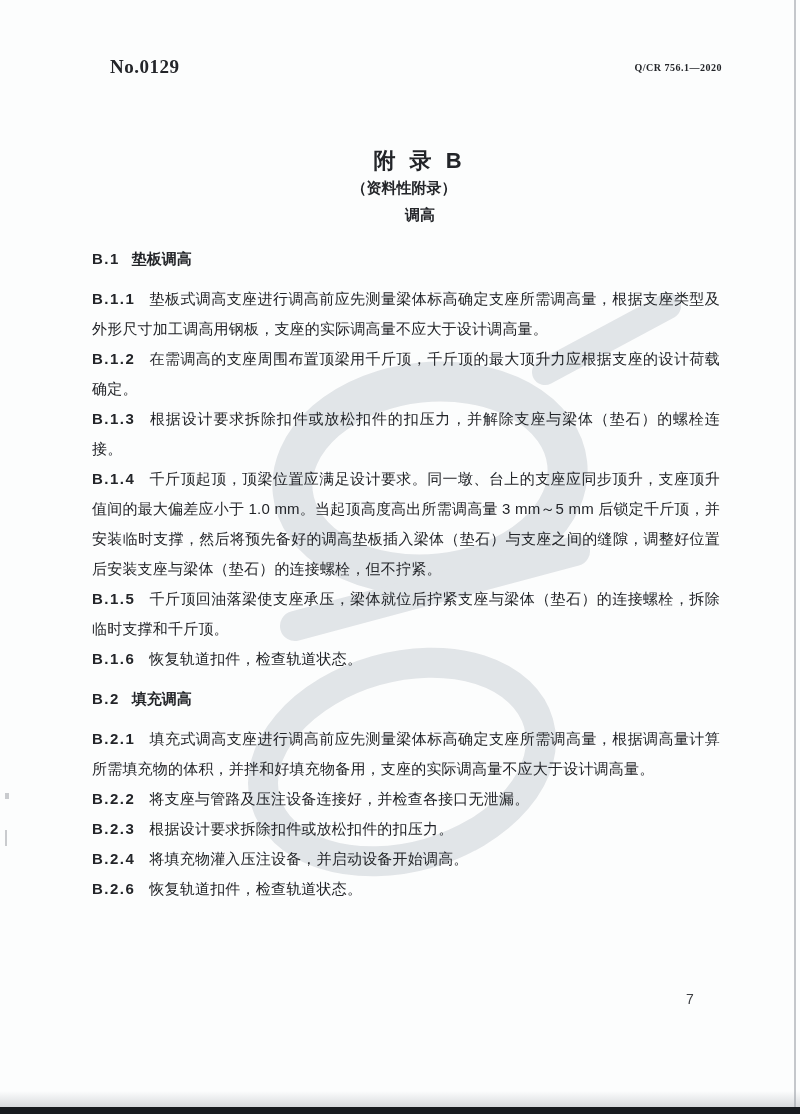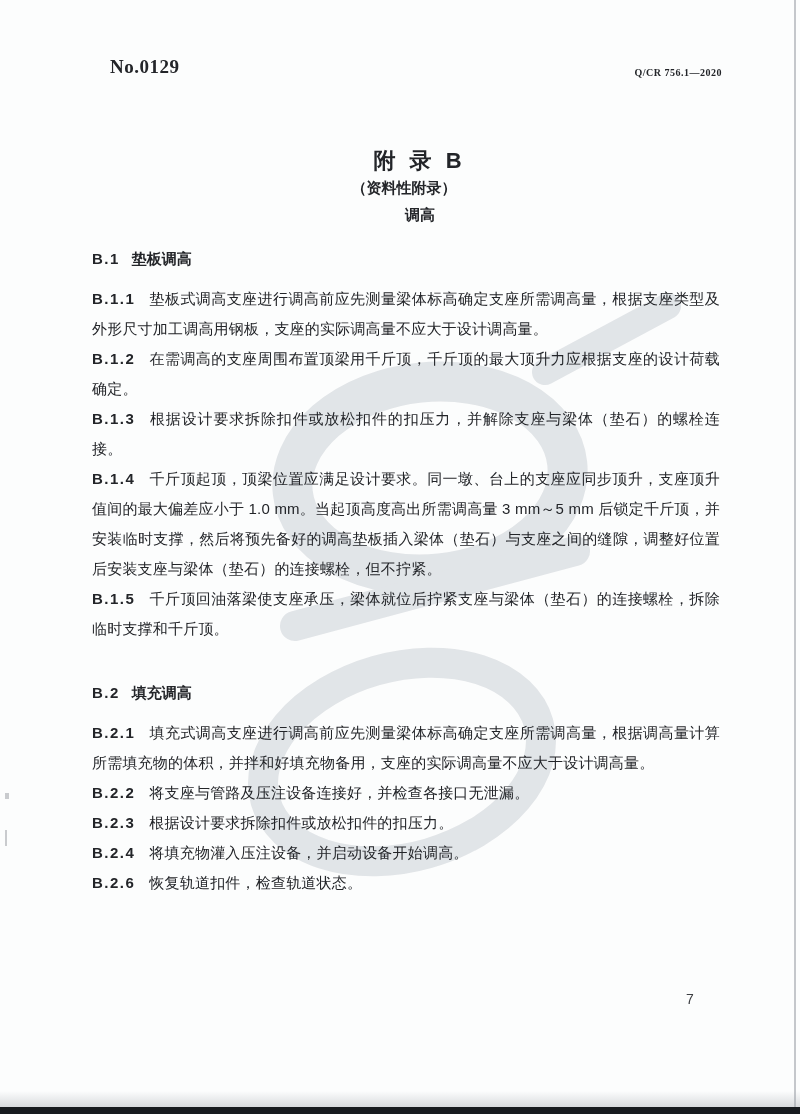--- a/index.html
+++ b/index.html
@@ -29,21 +29,21 @@
     z-index: 3;
   }
   .left-mark-a, .left-mark-b {
     position: absolute; left: 5px; width: 4px; background: rgba(150,154,160,0.5); z-index: 3;
   }
   .left-mark-a { top: 793px; height: 6px; }
   .left-mark-b { top: 830px; height: 16px; width: 2px; }
   
   .header {
     position: absolute; top: 56px; left: 110px; right: 78px;
-    display: flex; justify-content: space-between; align-items: flex-end;
+    display: flex; justify-content: space-between; align-items: center;
     z-index: 2;
   }
   .header-left  { font-size: 19px; font-weight: 700; letter-spacing: 0.5px;
                   font-family: "Liberation Serif", "DejaVu Serif", serif; }
   .header-right { font-size: 10px; font-weight: 700; letter-spacing: 0.5px;
                   font-family: "Liberation Serif", "DejaVu Serif", serif; }
   
   .title-block {
     position: absolute; top: 147px; left: 0; right: 0;
     text-align: center; font-weight: 700; z-index: 2;
@@ -51,21 +51,21 @@
   .title-line1 { font-size: 22px; letter-spacing: 4px; line-height: 27px; padding-left: 39px; }
   .title-line2 { font-size: 15px; line-height: 27px; padding-left: 8px; }
   .title-line3 { font-size: 15px; line-height: 27px; margin-left: 40px; }
   
   .content {
     position: absolute; top: 246px; left: 92px; width: 628px; z-index: 2;
   }
   .section-heading {
     margin: 0 0 12px 0; font-size: 15px; font-weight: 700; line-height: 26px;
   }
-  .section-b2 { margin-top: 36px; }
+  .section-b2 { margin-top: 12px; }
   .item {
     margin: 0; font-size: 15px; line-height: 30px; text-align: justify;
     text-justify: inter-ideograph; letter-spacing: 0.2px;
   }
   .num { font-weight: 700; letter-spacing: 1.5px; padding-right: 14px; white-space: nowrap; }
   .hnum { font-weight: 700; letter-spacing: 1.5px; padding-right: 12px; }
   
   .page-number {
     position: absolute; top: 991px; left: 686px;
     font-size: 14px; color: #3b3d41; z-index: 2;
@@ -110,20 +110,23 @@
       </p>
       <p class="item">
         <span class="num">B.1.3</span><span>根据设计要求拆除扣件或放松扣件的扣压力，并解除支座与梁体（垫石）的螺栓连接。</span>
       </p>
       <p class="item">
         <span class="num">B.1.4</span><span>千斤顶起顶，顶梁位置应满足设计要求。同一墩、台上的支座应同步顶升，支座顶升值间的最大偏差应小于 1.0 mm。当起顶高度高出所需调高量 3 mm～5 mm 后锁定千斤顶，并安装临时支撑，然后将预先备好的调高垫板插入梁体（垫石）与支座之间的缝隙，调整好位置后安装支座与梁体（垫石）的连接螺栓，但不拧紧。</span>
       </p>
       <p class="item">
         <span class="num">B.1.5</span><span>千斤顶回油落梁使支座承压，梁体就位后拧紧支座与梁体（垫石）的连接螺栓，拆除临时支撑和千斤顶。</span>
       </p>
+      <p class="item">
+        <span class="num">B.1.6</span><span>恢复轨道扣件，检查轨道状态。</span>
+      </p>
     </div>
 
     <div class="section section-b2">
       <h2 class="section-heading">
         <span class="hnum">B.2</span><span>填充调高</span>
       </h2>
       <p class="item">
         <span class="num">B.2.1</span><span>填充式调高支座进行调高前应先测量梁体标高确定支座所需调高量，根据调高量计算所需填充物的体积，并拌和好填充物备用，支座的实际调高量不应大于设计调高量。</span>
       </p>
       <p class="item">

